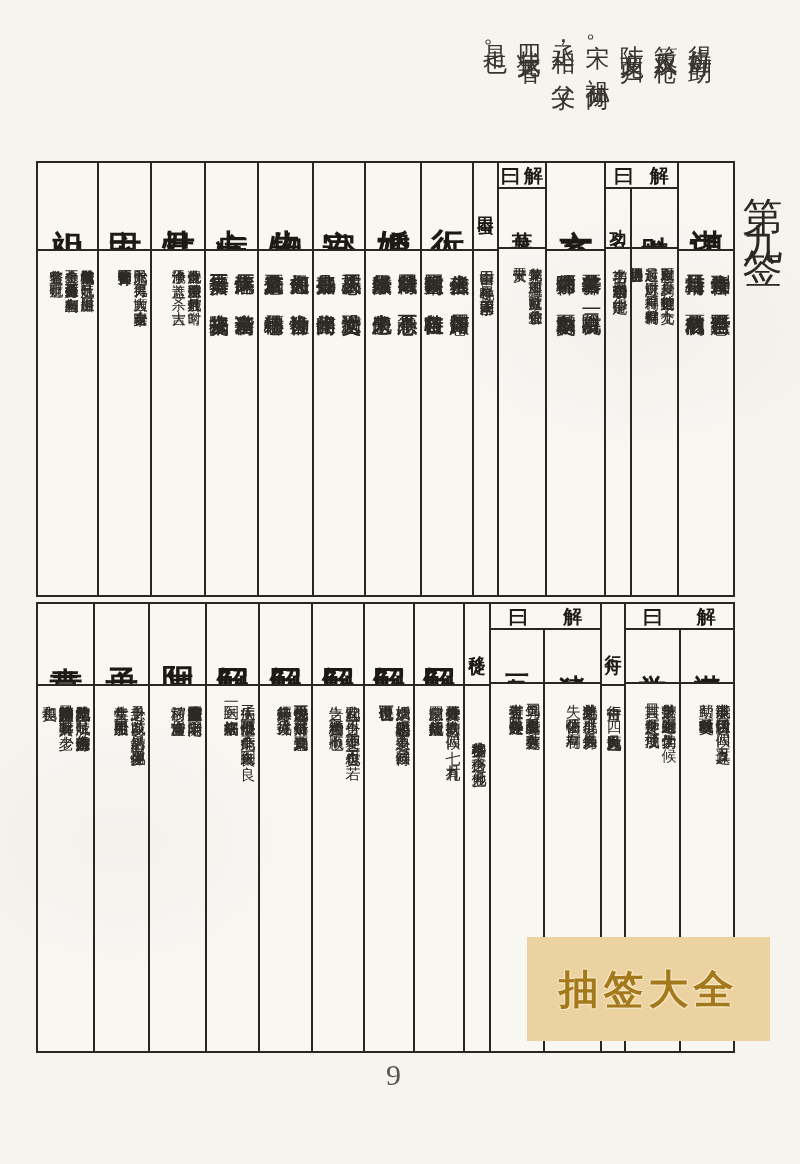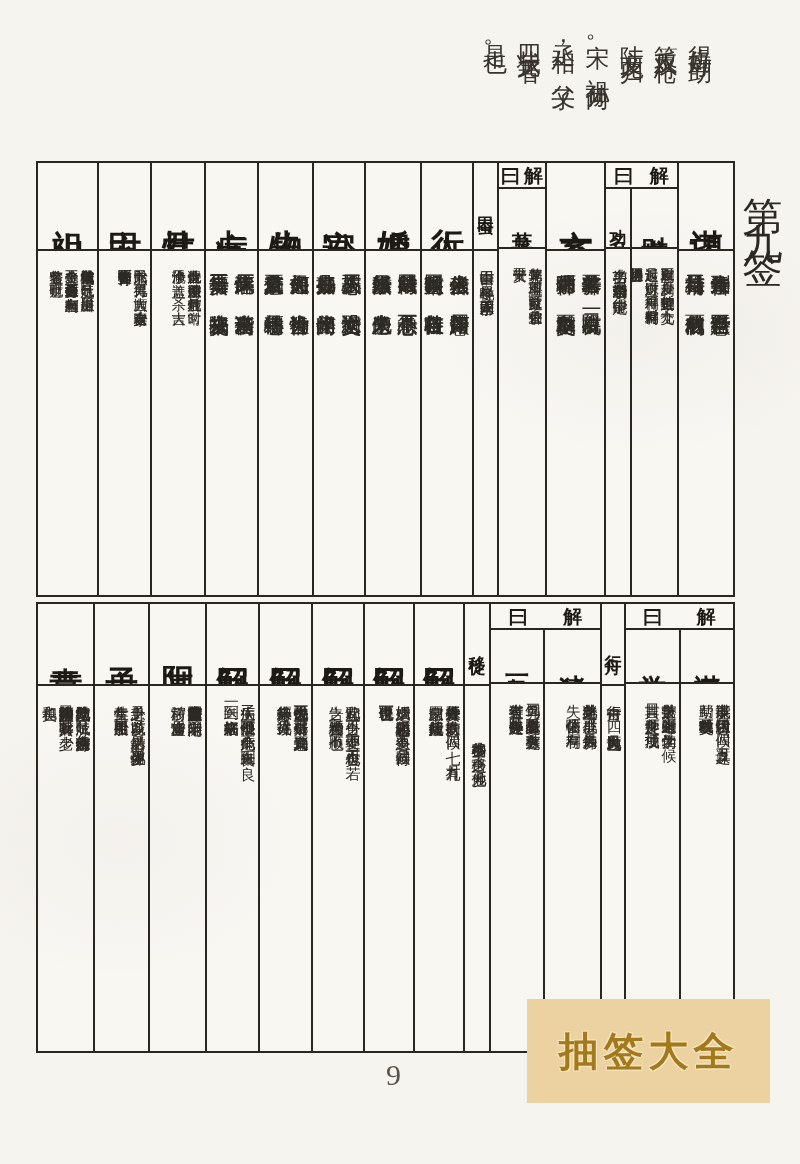--- a/index.html
+++ b/index.html
@@ -88,21 +88,21 @@
   }
   .poem .bd{font-size:20px;}
   .poem .bd .vline{margin-left:5px;line-height:1.02;}
   .list .bd{font-size:14px;}
   .t2 .list .bd{font-size:15px;}
   .narrow .bd{font-size:15px;}
   .pt40 .bd{padding-top:44px;}
 
   
   .watermark{
-    position:absolute;left:527px;top:999px;width:243px;height:104px;
+    position:absolute;left:527px;top:937px;width:243px;height:104px;
     background:#ecd2a0;
     display:flex;align-items:center;justify-content:center;
   }
   .watermark span{
     font-size:40px;font-weight:bold;letter-spacing:5px;color:#a3791c;
     text-shadow:1px 1px 0 #f6e7c3,-1px -1px 0 #f6e7c3,1px -1px 0 #f6e7c3,-1px 1px 0 #f6e7c3;
   }
 
   
   .pagenum{

